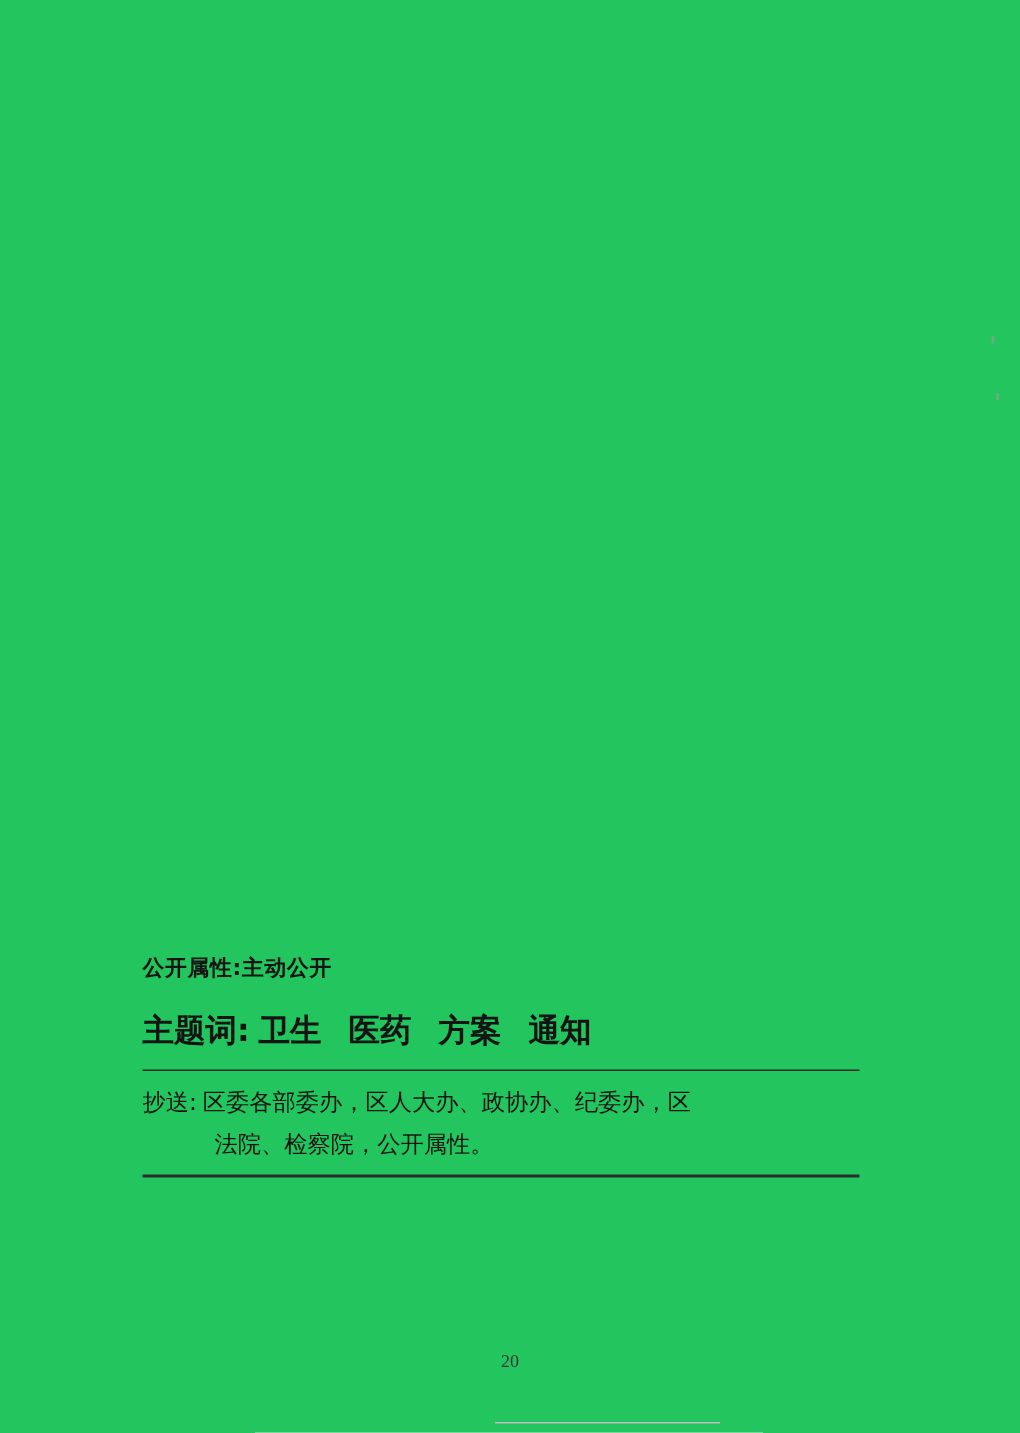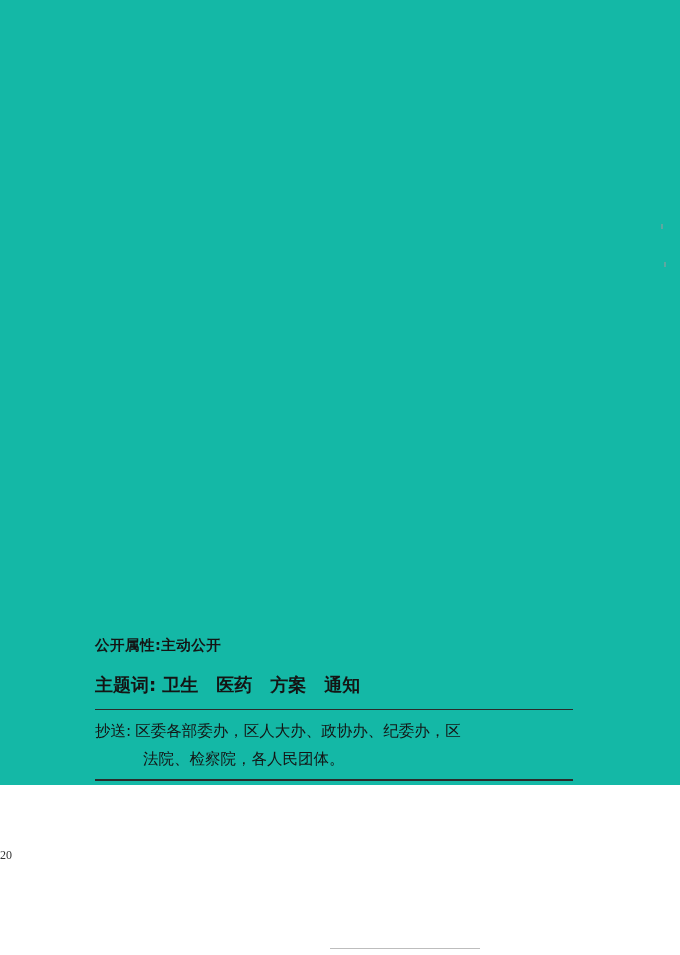--- a/index.html
+++ b/index.html
@@ -13,22 +13,22 @@
     font-family: "Liberation Serif", serif;
     color: #141414;
     position: relative;
     overflow: hidden;
   }
   .page {
     position: absolute;
     left: 0;
     top: 0;
     width: 680px;
-    height: 785px;
-    background: #14b8a6;
+    height: 955px;
+    background: #22c55e;
   }
   
   .scan-mark {
     position: absolute;
     background: #9a9a9a;
     opacity: .55;
   }
   .blank-area {
     position: absolute;
     left: 0; top: 0;
@@ -52,21 +52,21 @@
     font-family: "DejaVu Sans", sans-serif;
     font-weight: bold;
     font-size: 14.5px;
   }
   .line-attr .attr-value {
     font-family: "DejaVu Sans", sans-serif;
     font-weight: bold;
     font-size: 14.5px;
   }
   .line-keywords {
-    font-size: 18px;
+    font-size: 21px;
     font-weight: bold;
     margin: 18px 0 12px 0;
     white-space: nowrap;
     font-family: "DejaVu Sans", sans-serif;
   }
   .line-keywords .kw-label {
     margin-right: 6px;
   }
   .line-keywords .kw {
     margin-right: 18px;
@@ -109,23 +109,23 @@
     text-align: right;
     font-size: 15.5px;
     padding: 14px 6px 0 0;
     font-family: "DejaVu Sans", sans-serif;
     width: 478px;
     box-sizing: border-box;
   }
   .page-number {
     position: absolute;
     left: 0;
-    top: 848px;
+    top: 900px;
     width: 680px;
-    text-align: left;
+    text-align: center;
     font-size: 12px;
     font-family: "Liberation Serif", serif;
     color: #333;
   }
   .edge-line {
     position: absolute;
     left: 330px;
     top: 948px;
     width: 150px;
     height: 1px;
@@ -152,21 +152,21 @@
       <span class="kw-label">主题词:</span><span class="kw">卫生</span><span class="kw">医药</span><span class="kw">方案</span><span class="kw">通知</span>
     </p>
 
     <hr class="rule">
 
     <div class="cc-block">
       <div class="cc-row">
         <span class="cc-label">抄送:</span><span>区委各部委办，区人大办、政协办、纪委办，区</span>
       </div>
       <div class="cc-row indent">
-        <span>法院、检察院，各人民团体。</span>
+        <span>法院、检察院，公开属性。</span>
       </div>
     </div>
 
     <hr class="rule">
 
 
     <hr class="rule">
 
 
   </div>

